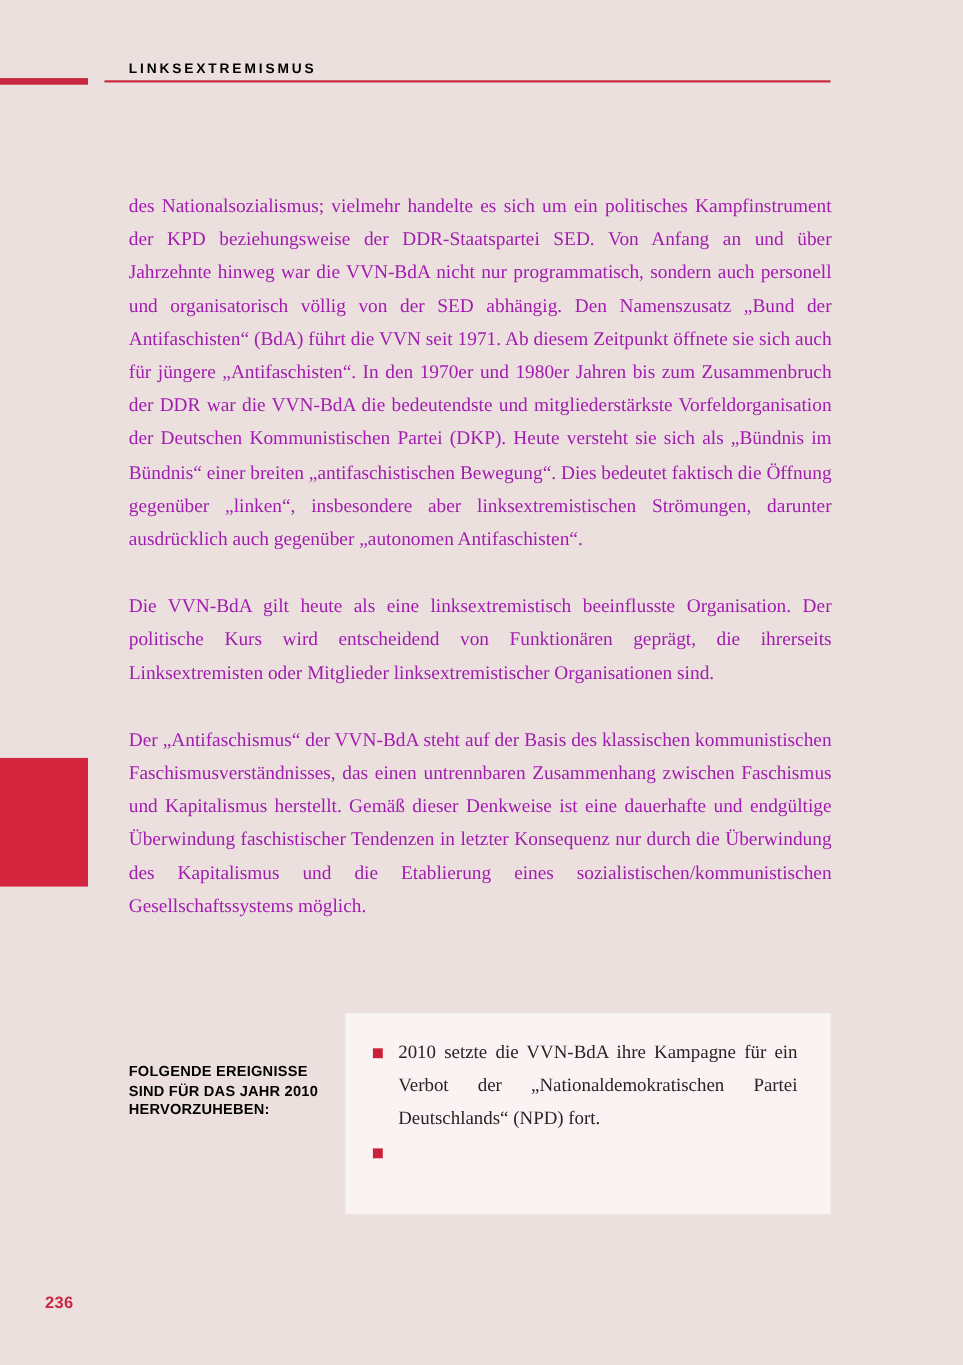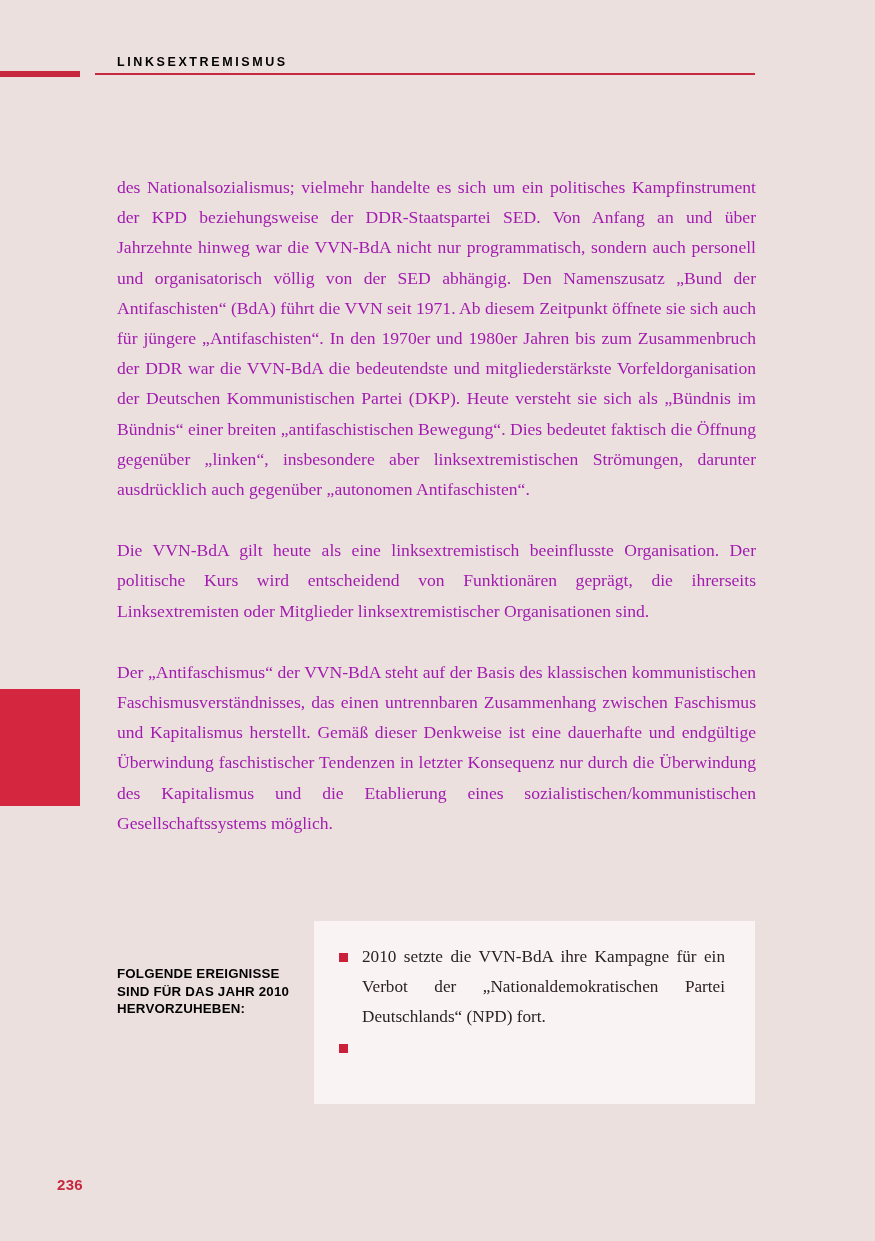--- a/index.html
+++ b/index.html
@@ -120,21 +120,21 @@
     left: 1px;
     top: 11px;
     width: 9px;
     height: 9px;
     background: #cb2039;
   }
 
   
   .folio {
     position: absolute;
-    left: 57px;
+    left: 41px;
     top: 1176px;
     font-family: "Liberation Sans", sans-serif;
     font-weight: bold;
     font-size: 15px;
     color: #c8283f;
     letter-spacing: 0.3px;
   }
 </style>
 </head>
 <body>

